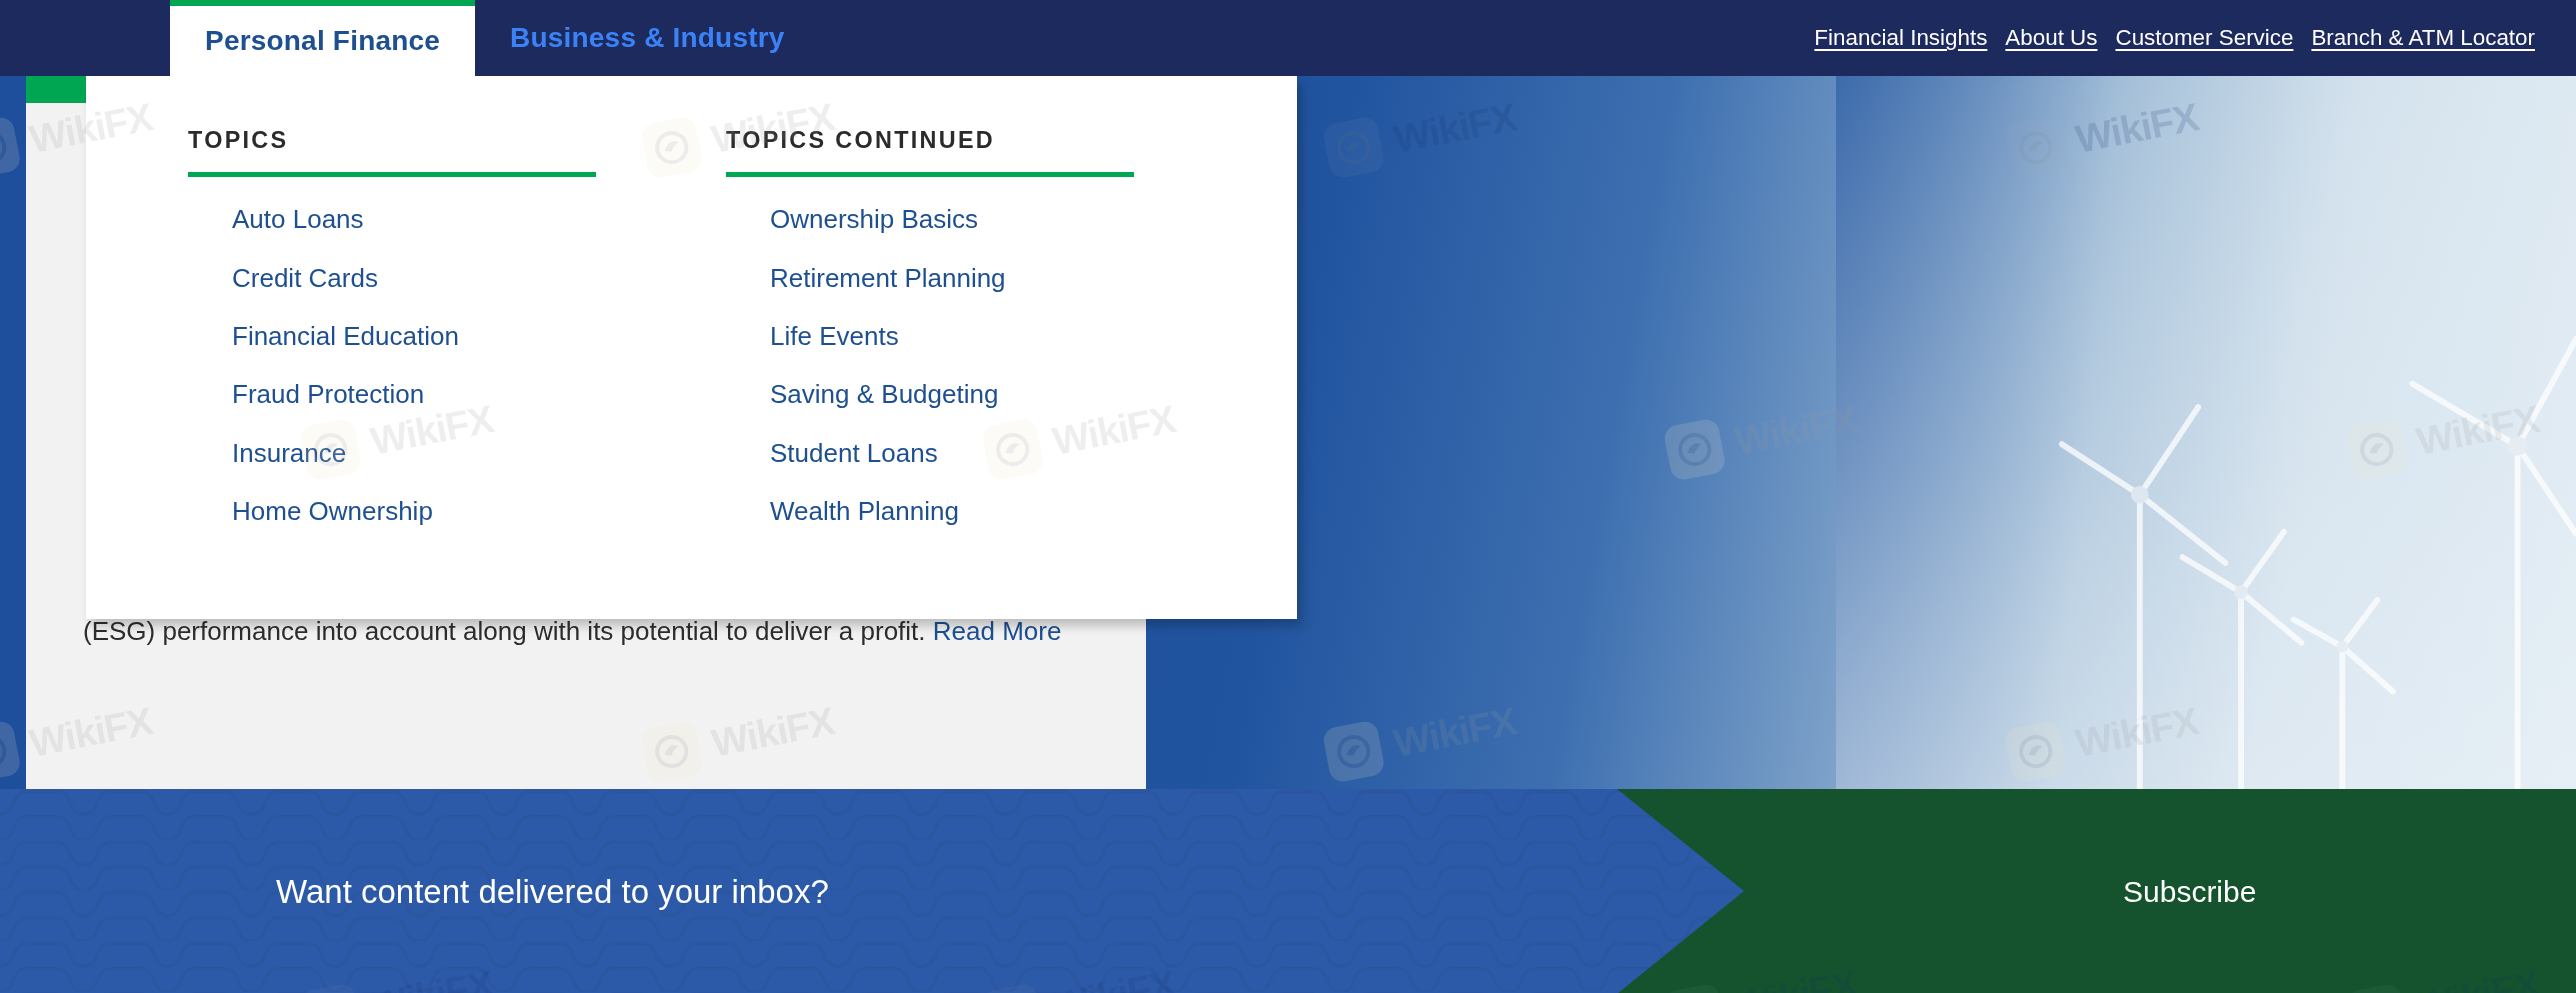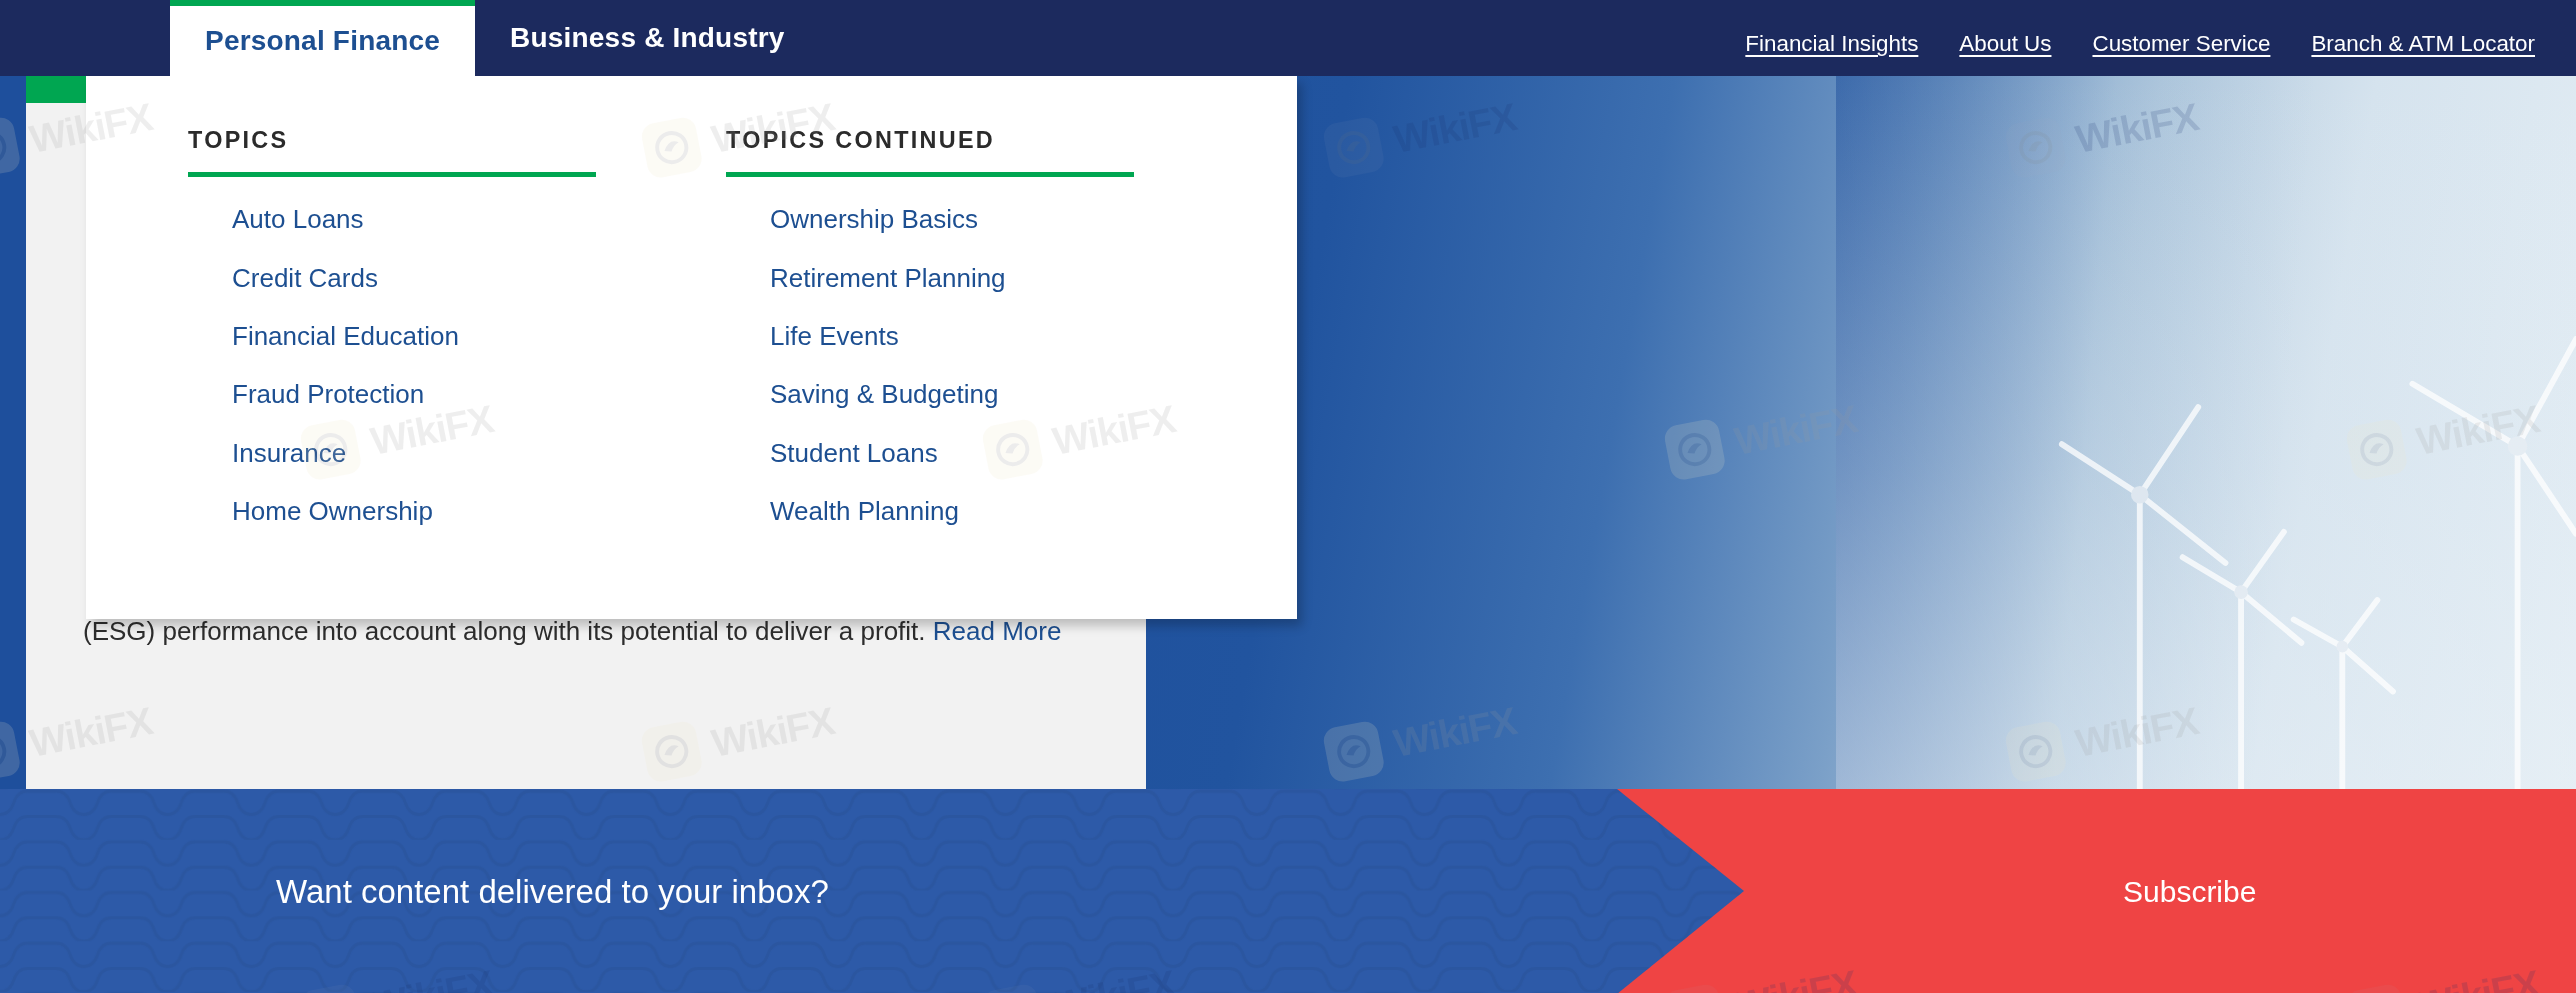--- a/index.html
+++ b/index.html
@@ -99,36 +99,36 @@
   .tab {
     position: relative;
     display: flex;
     align-items: center;
     justify-content: center;
     font-size: 28px;
     font-weight: bold;
     letter-spacing: 0.2px;
     padding: 0 35px;
     cursor: pointer;
-    color: #ffffff;
+    color: #3b82f6;
     box-sizing: border-box;
   }
   .tab.active {
     background: #ffffff;
     color: #1d4f91;
     border-top: 6.8px solid #00a651;
   }
 
   .utility-nav {
     position: absolute;
-    right: 41px; top: 6px;
+    right: 41px; top: 0;
     height: 76px;
     display: flex;
     align-items: center;
-    gap: 41px;
+    gap: 18px;
   }
   .utility-link {
     color: #ffffff;
     font-size: 22.4px;
     text-decoration: underline;
     text-underline-offset: 3.9px;
     cursor: pointer;
     white-space: nowrap;
   }
 
@@ -175,21 +175,21 @@
     text-decoration: none;
     white-space: nowrap;
     margin-left: 44px;
   }
 
   
   .cta {
     position: absolute;
     left: 0; top: 789px;
     width: 2576px; height: 205px;
-    background: #ef4444;
+    background: #14532d;
     overflow: hidden;
   }
   .cta-left {
     position: absolute;
     left: 0; top: 0;
     width: 1744px; height: 205px;
     background: #2d5aa8;
     clip-path: polygon(0 0, 1617px 0, 1744px 102px, 1617px 205px, 0 205px);
   }
   .cta-pattern {

